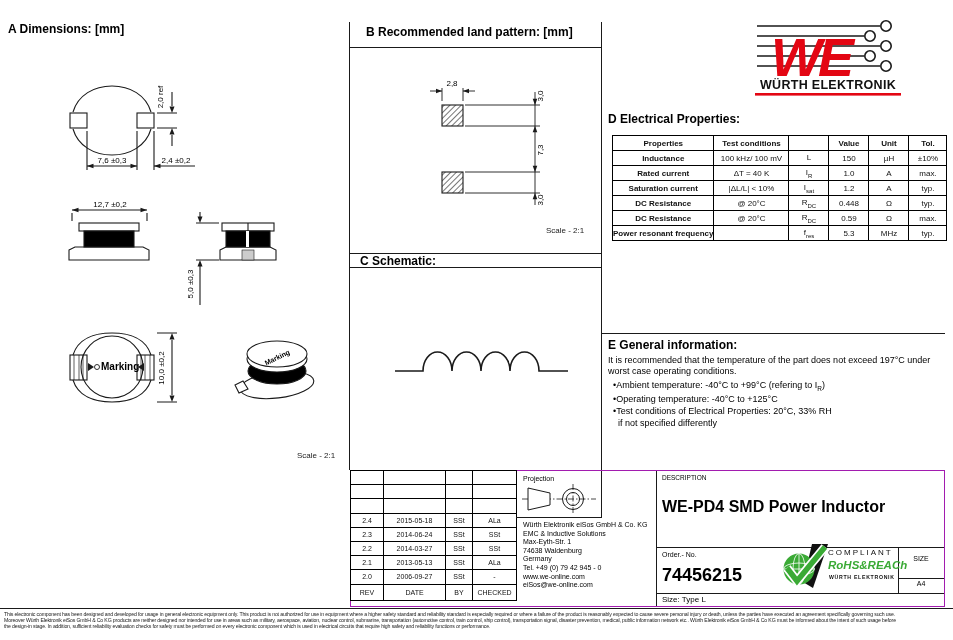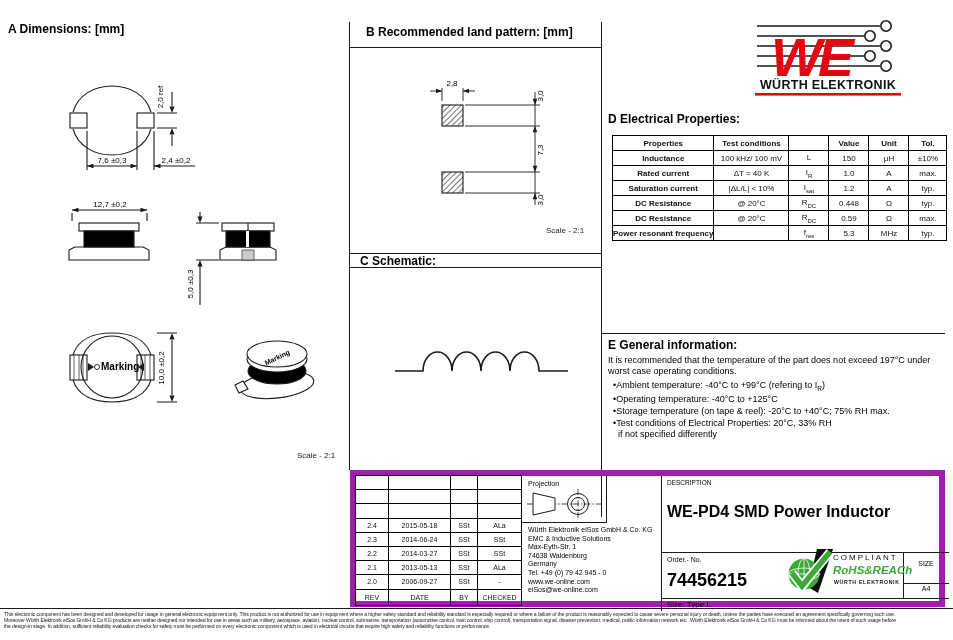--- a/index.html
+++ b/index.html
@@ -17,21 +17,21 @@
       vertical-align:middle;padding:0;height:14px;overflow:hidden;white-space:nowrap;}
   .etable th{font-weight:bold;}
   .etable td.prop{font-weight:bold;}
   .etable sub{font-size:6px;}
   
   .rtable{position:absolute;left:11px;top:493px;table-layout:fixed;}
   .rtable th,.rtable td{border:1px solid #000;font-size:8px;text-align:center;
       padding:0;height:15px;white-space:nowrap;}
   
   .tblock{position:absolute;left:350px;top:470px;width:595px;height:137px;
-      border:6px solid #a21caf;box-sizing:border-box;}
+      border:1px solid #a21caf;box-sizing:border-box;}
   .revtable{position:absolute;left:-1px;top:-1px;table-layout:fixed;}
   .revtable td{border:1px solid #000;font-size:7px;text-align:center;padding:0;
       height:13.2px;white-space:nowrap;}
   .company{position:absolute;left:172px;top:50px;font-size:7px;line-height:8.6px;
       white-space:nowrap;color:#000;}
   .tiny-label{position:absolute;font-size:6.5px;color:#000;white-space:nowrap;}
   .ebody{position:absolute;font-size:9px;line-height:11px;color:#000;}
   .ebullets{position:absolute;font-size:9px;line-height:11.6px;color:#000;white-space:nowrap;}
   .ebullets sub{font-size:6.5px;}
   .footer-lines{position:absolute;left:4px;top:611px;width:947px;font-size:5.2px;
@@ -246,21 +246,20 @@
       <td>MHz</td>
       <td>typ.</td>
     </tr>
   </tbody>
     </table>
 
   <div class="ebody" style="left:608px;top:355px;width:340px;">It is recommended that the temperature of the part does not exceed 197°C under worst case operating conditions.</div>
   <div class="ebullets" style="left:613px;top:380px;">
     <div><span>•Ambient temperature: -40°C to +99°C (refering to I</span><sub>R</sub><span>)</span></div>
     <div><span>•Operating temperature: -40°C to +125°C</span></div>
-    <div><span>•Storage temperature (on tape &amp; reel): -20°C to +40°C; 75% RH max.</span></div>
     <div><span>•Test conditions of Electrical Properties: 20°C, 33% RH</span></div>
     <div style="padding-left:5px;"><span>  if not specified differently</span></div>
   </div>
 
 
   <div class="tblock">
 
     <table class="revtable">
       <colgroup>
           <col style="width:33px">

